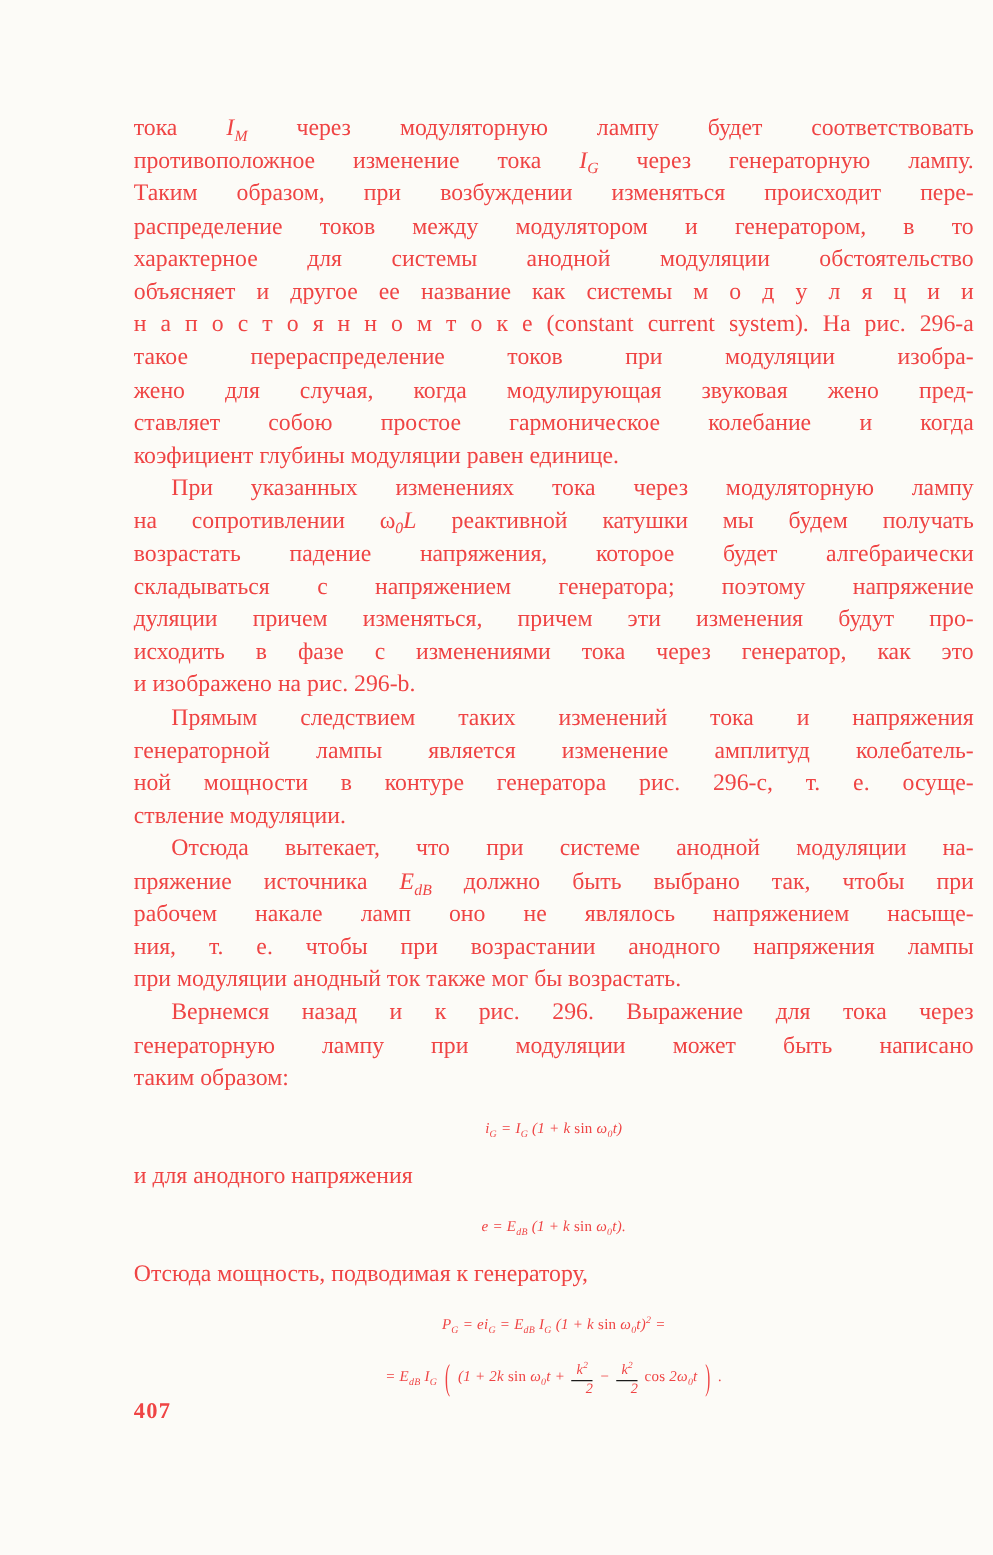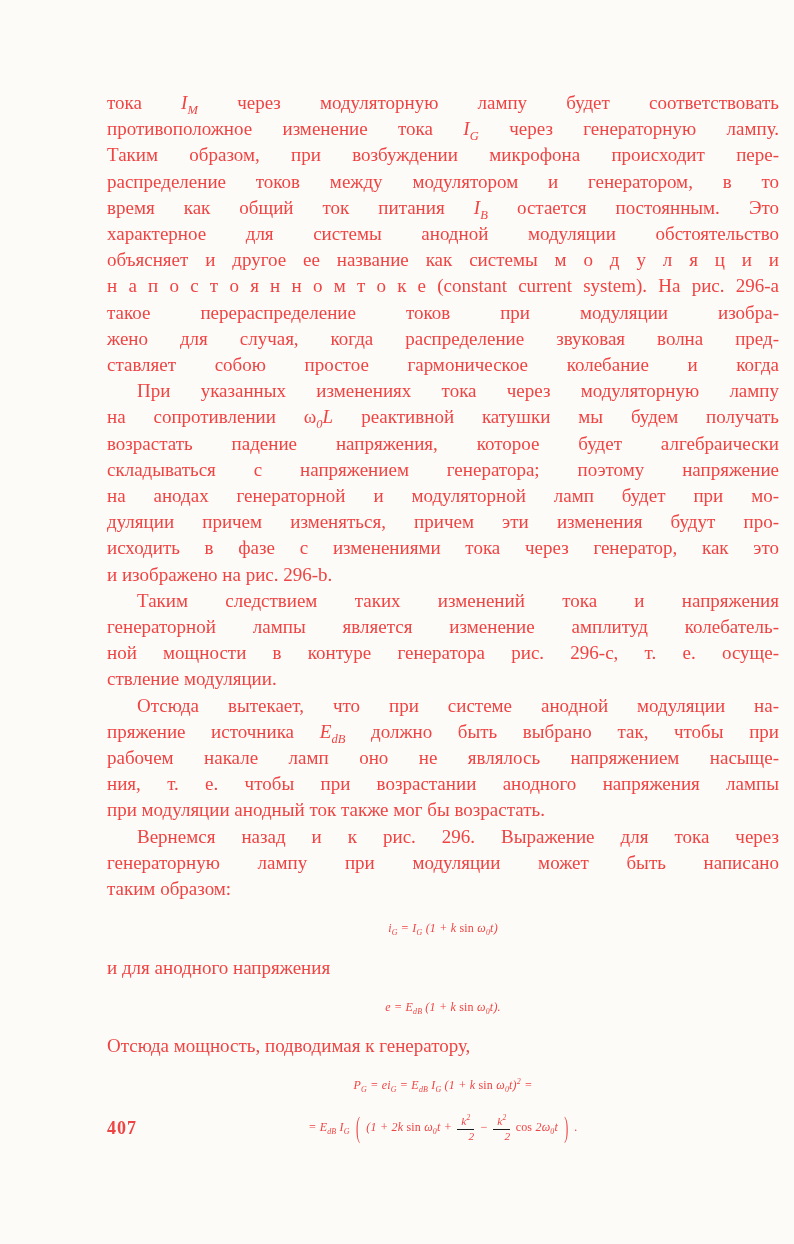--- a/index.html
+++ b/index.html
@@ -89,42 +89,41 @@
   }
 </style>
 </head>
 <body>
 
 <div class="page">
   <div class="text-block" id="content">
       <div class="para">
         <div class="line">тока <i>I</i><sub>M</sub> через модуляторную лампу будет соответствовать</div>
         <div class="line">противоположное изменение тока <i>I</i><sub>G</sub> через генераторную лампу.</div>
-        <div class="line">Таким образом, при возбуждении микрофона происходит пере-</div>
+        <div class="line">Таким образом, при возбуждении изменяться происходит пере-</div>
         <div class="line">распределение токов между модулятором и генератором, в то</div>
-        <div class="line">время как общий ток питания <i>I</i><sub>B</sub> остается постоянным. Это</div>
         <div class="line">характерное для системы анодной модуляции обстоятельство</div>
         <div class="line">объясняет и другое ее название как системы м&nbsp;о&nbsp;д&nbsp;у&nbsp;л&nbsp;я&nbsp;ц&nbsp;и&nbsp;и</div>
         <div class="line">н&nbsp;а п&nbsp;о&nbsp;с&nbsp;т&nbsp;о&nbsp;я&nbsp;н&nbsp;н&nbsp;о&nbsp;м т&nbsp;о&nbsp;к&nbsp;е (constant current system). На рис. 296-a</div>
         <div class="line">такое перераспределение токов при модуляции изобра-</div>
-        <div class="line">жено для случая, когда распределение звуковая волна пред-</div>
+        <div class="line">жено для случая, когда модулирующая звуковая жено пред-</div>
         <div class="line">ставляет собою простое гармоническое колебание и когда</div>
+        <div class="line para-last">коэфициент глубины модуляции равен единице.</div>
       </div>
       <div class="para indent">
         <div class="line">При указанных изменениях тока через модуляторную лампу</div>
         <div class="line">на сопротивлении ω<sub>0</sub><i>L</i> реактивной катушки мы будем получать</div>
         <div class="line">возрастать падение напряжения, которое будет алгебраически</div>
         <div class="line">складываться с напряжением генератора; поэтому напряжение</div>
-        <div class="line">на анодах генераторной и модуляторной ламп будет при мо-</div>
         <div class="line">дуляции причем изменяться, причем эти изменения будут про-</div>
         <div class="line">исходить в фазе с изменениями тока через генератор, как это</div>
         <div class="line para-last">и изображено на рис. 296-b.</div>
       </div>
       <div class="para indent">
-        <div class="line">Таким следствием таких изменений тока и напряжения</div>
+        <div class="line">Прямым следствием таких изменений тока и напряжения</div>
         <div class="line">генераторной лампы является изменение амплитуд колебатель-</div>
         <div class="line">ной мощности в контуре генератора рис. 296-c, т. е. осуще-</div>
         <div class="line para-last">ствление модуляции.</div>
       </div>
       <div class="para indent">
         <div class="line">Отсюда вытекает, что при системе анодной модуляции на-</div>
         <div class="line">пряжение источника <i>E</i><sub>dB</sub> должно быть выбрано так, чтобы при</div>
         <div class="line">рабочем накале ламп оно не являлось напряжением насыще-</div>
         <div class="line">ния, т. е. чтобы при возрастании анодного напряжения лампы</div>
         <div class="line para-last">при модуляции анодный ток также мог бы возрастать.</div>

